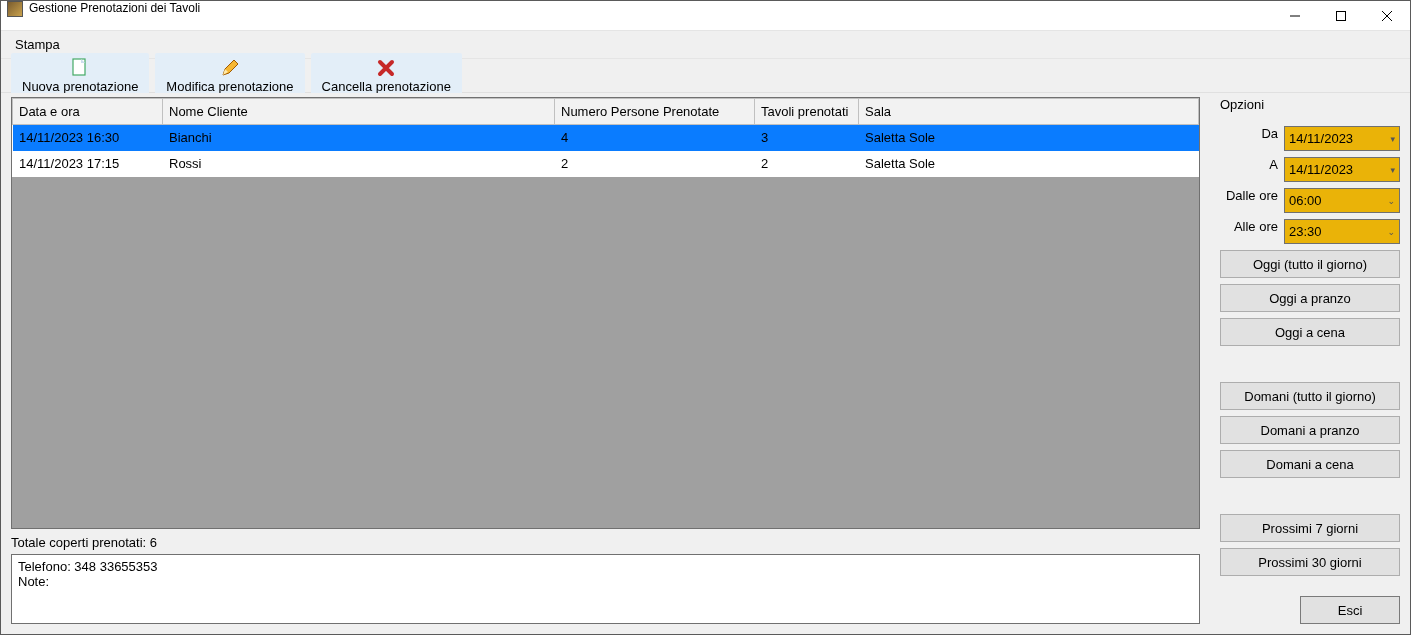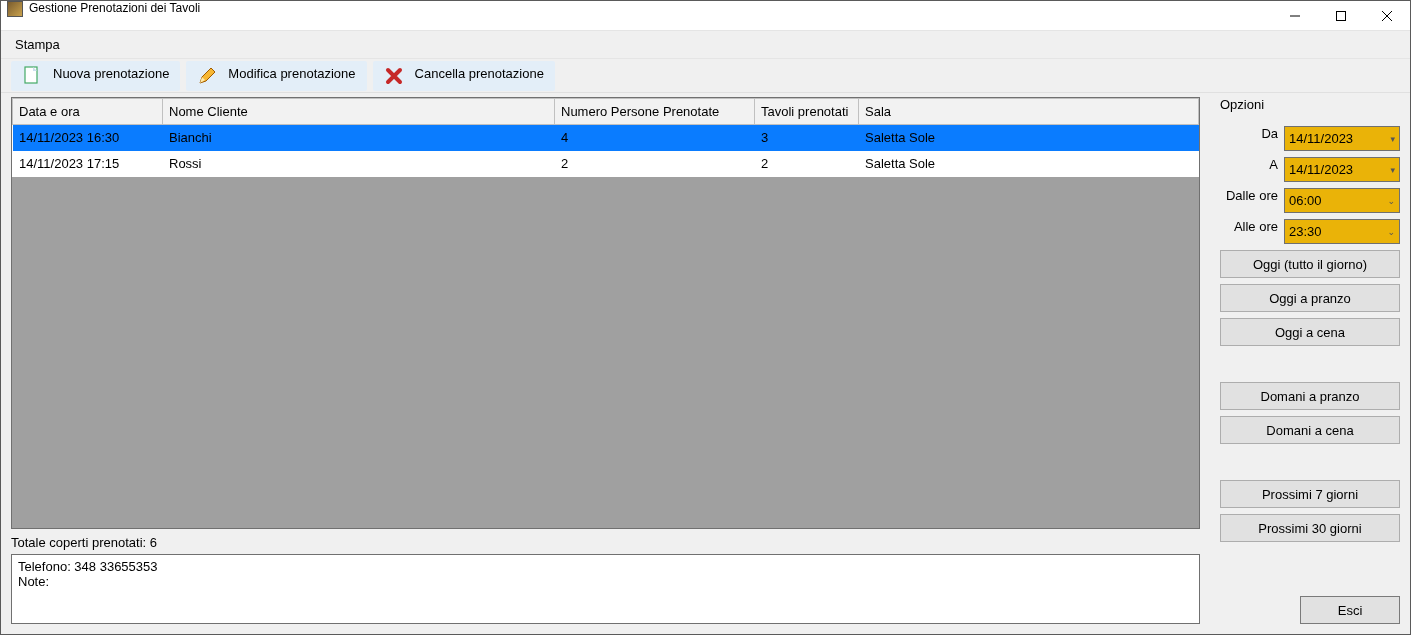--- a/index.html
+++ b/index.html
@@ -66,28 +66,29 @@
     height: 34px;
     background: #f0f0f0;
     display: flex;
     align-items: center;
     padding: 2px 10px;
     gap: 6px;
     border-bottom: 1px solid #e0e0e0;
   }
   .tbtn {
     display: flex;
-    align-items: flex-start;
-    gap: 11px;
+    align-items: center;
+    gap: 1px;
     padding: 4px 10px;
     background: #e3eef8;
     border: 1px solid transparent;
     border-radius: 2px;
     font-size: 13px;
     cursor: pointer;
+    flex-direction: column;
   }
   .tbtn .ticon { width: 20px; height: 20px; display:flex; align-items:center; justify-content:center; }
   .content {
     flex: 1;
     display: flex;
     padding: 4px 10px 10px 10px;
     gap: 20px;
     background: #f0f0f0;
   }
   .left {
@@ -351,20 +352,23 @@
       <button class="sidebtn">
           <span>Oggi a pranzo</span>
         </button>
       <button class="sidebtn">
           <span>Oggi a cena</span>
         </button>
 
       <div class="spacer-small"></div>
 
       <button class="sidebtn">
+          <span>Domani (tutto il giorno)</span>
+        </button>
+      <button class="sidebtn">
           <span>Domani a pranzo</span>
         </button>
       <button class="sidebtn">
           <span>Domani a cena</span>
         </button>
 
       <div class="spacer-med"></div>
 
       <button class="sidebtn">
           <span>Prossimi 7 giorni</span>

